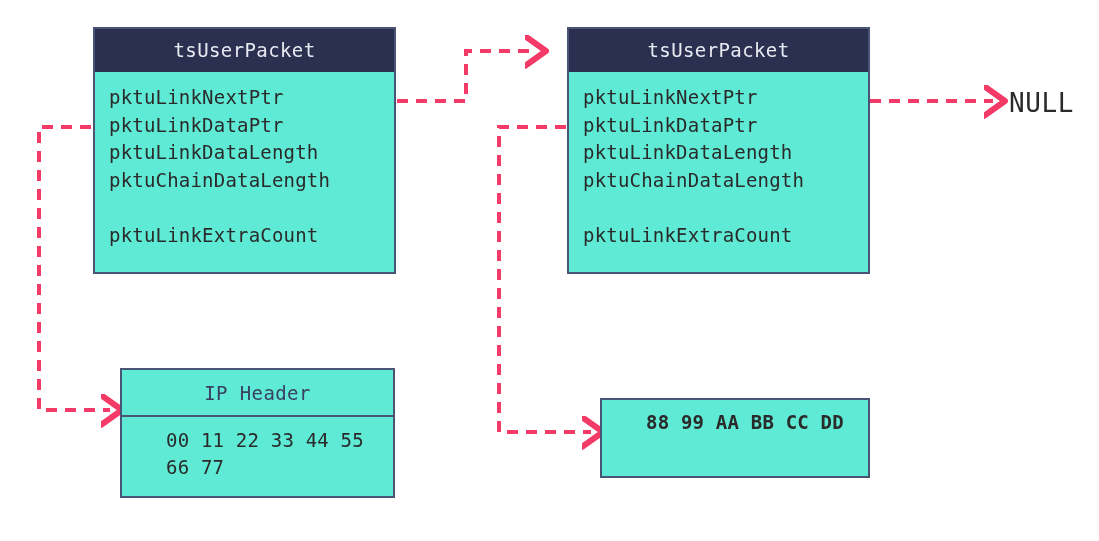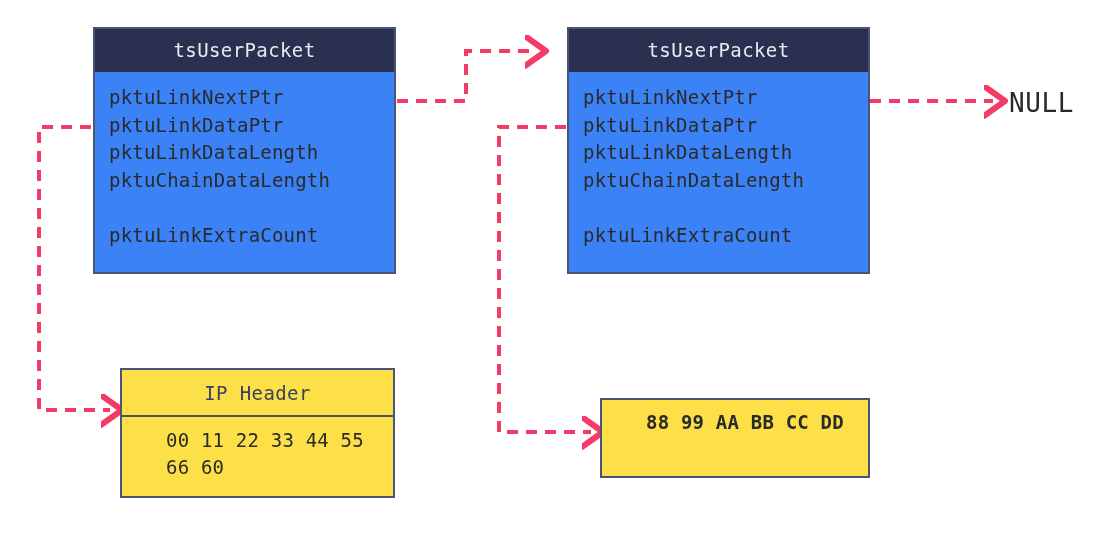--- a/index.html
+++ b/index.html
@@ -14,21 +14,21 @@
     background: #ffffff;
     font-family: "DejaVu Sans Mono", "Liberation Mono", monospace;
     overflow: hidden;
   }
 
   
   .struct-box {
     position: absolute;
     box-sizing: border-box;
     border: 2px solid #4a5575;
-    background: #3b82f6;
+    background: #5eead4;
   }
   .struct-header {
     box-sizing: border-box;
     height: 43px;
     background: #2b3050;
     color: #e8eaf2;
     font-size: 19px;
     line-height: 43px;
     text-align: center;
     letter-spacing: 0.4px;
@@ -45,21 +45,21 @@
     letter-spacing: 0.2px;
     height: 27.5px;
   }
   .field-row.spacer { color: transparent; }
 
   
   .plain-box {
     position: absolute;
     box-sizing: border-box;
     border: 2px solid #4a5575;
-    background: #fde047;
+    background: #5eead4;
   }
   .plain-header {
     box-sizing: border-box;
     height: 47px;
     border-bottom: 2px solid #4a5575;
     color: #3a4160;
     font-size: 19px;
     line-height: 47px;
     text-align: center;
     letter-spacing: 0.4px;
@@ -146,21 +146,21 @@
       <div class="field-row">pktuChainDataLength</div>
       <div class="field-row spacer"> </div>
       <div class="field-row">pktuLinkExtraCount</div>
     </div>
   </div>
 
   <div class="plain-box" style="left:120px; top:368px; width:275px; height:130px;">
     <div class="plain-header">IP Header</div>
     <div class="plain-body">
       <div class="data-line">00 11 22 33 44 55</div>
-      <div class="data-line">66 60</div>
+      <div class="data-line">66 77</div>
     </div>
   </div>
 
   <div class="plain-box" style="left:600px; top:398px; width:270px; height:80px;font-weight:bold;">
     <div class="plain-body" style="padding-top:9px;">
       <div class="data-line">88 99 AA BB CC DD</div>
     </div>
   </div>
 
   <div class="null-label" style="left:1009px; top:88px;">NULL</div>

